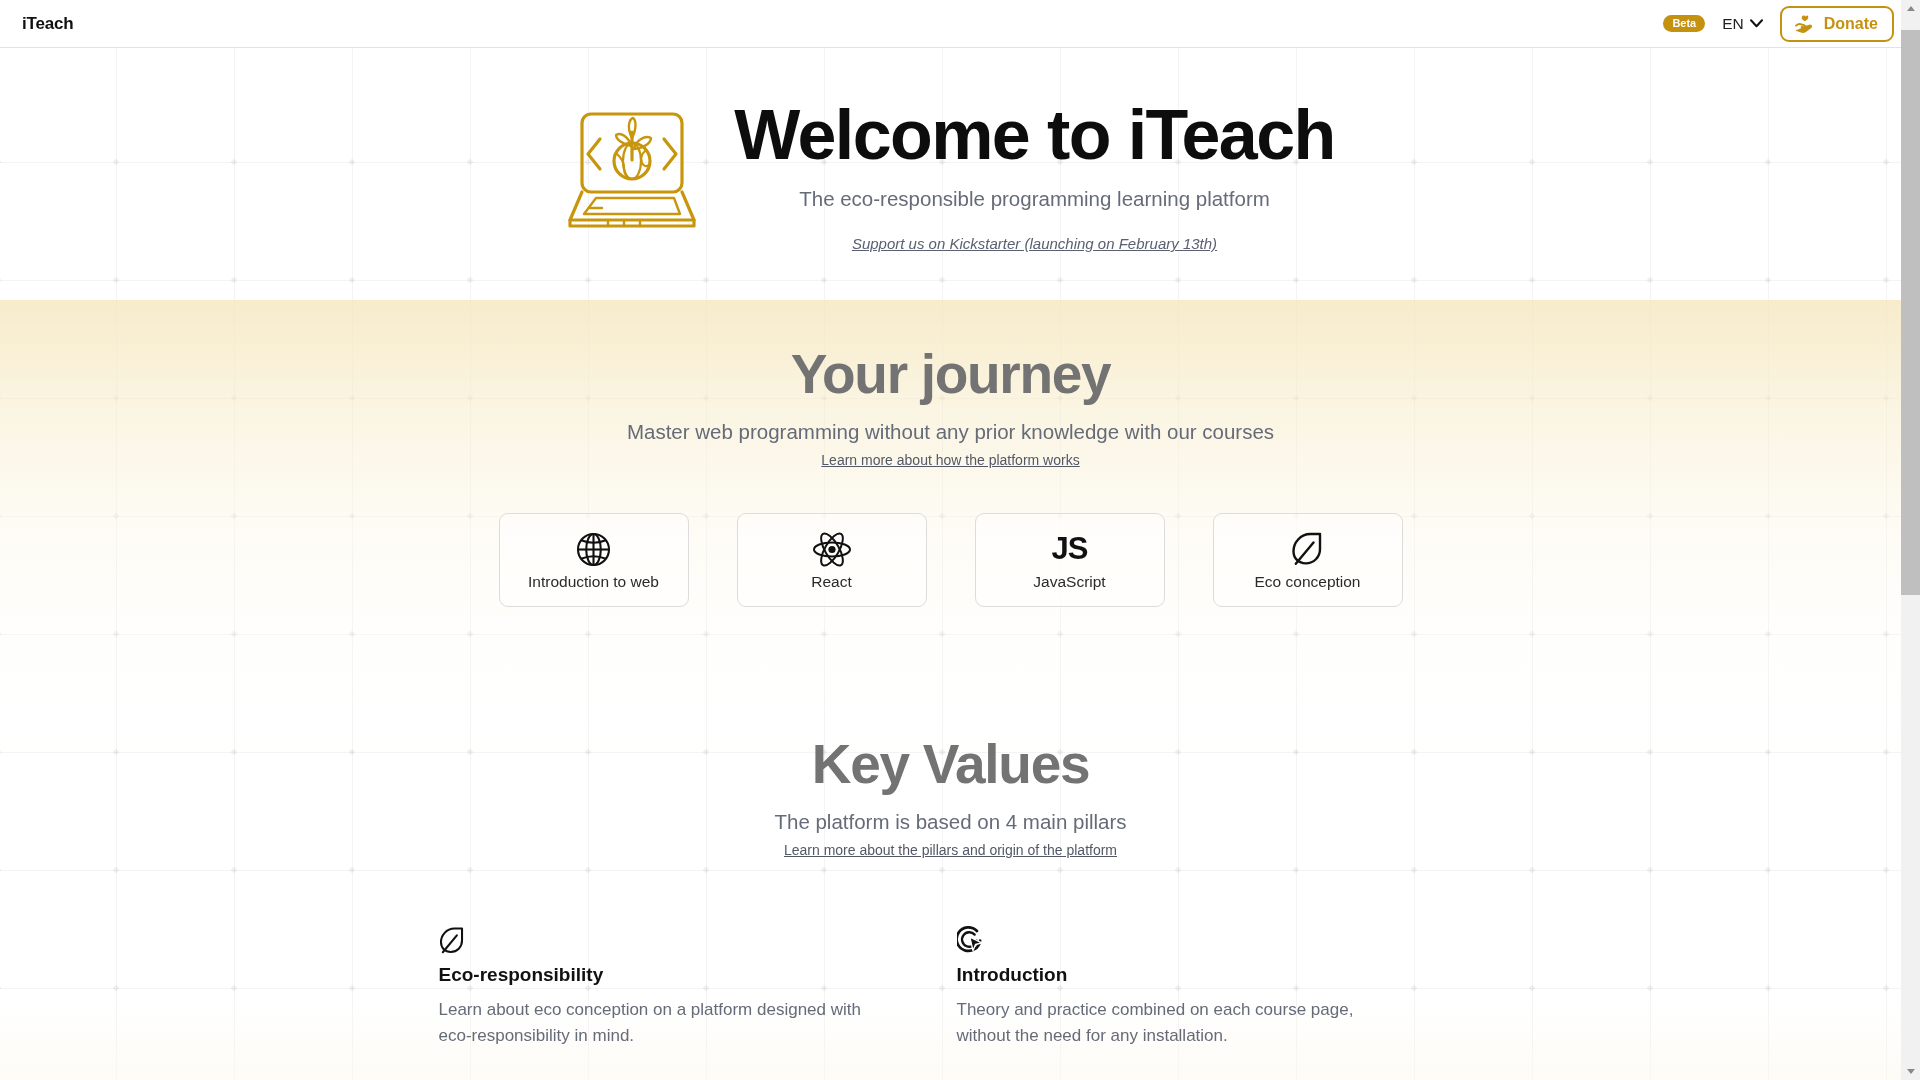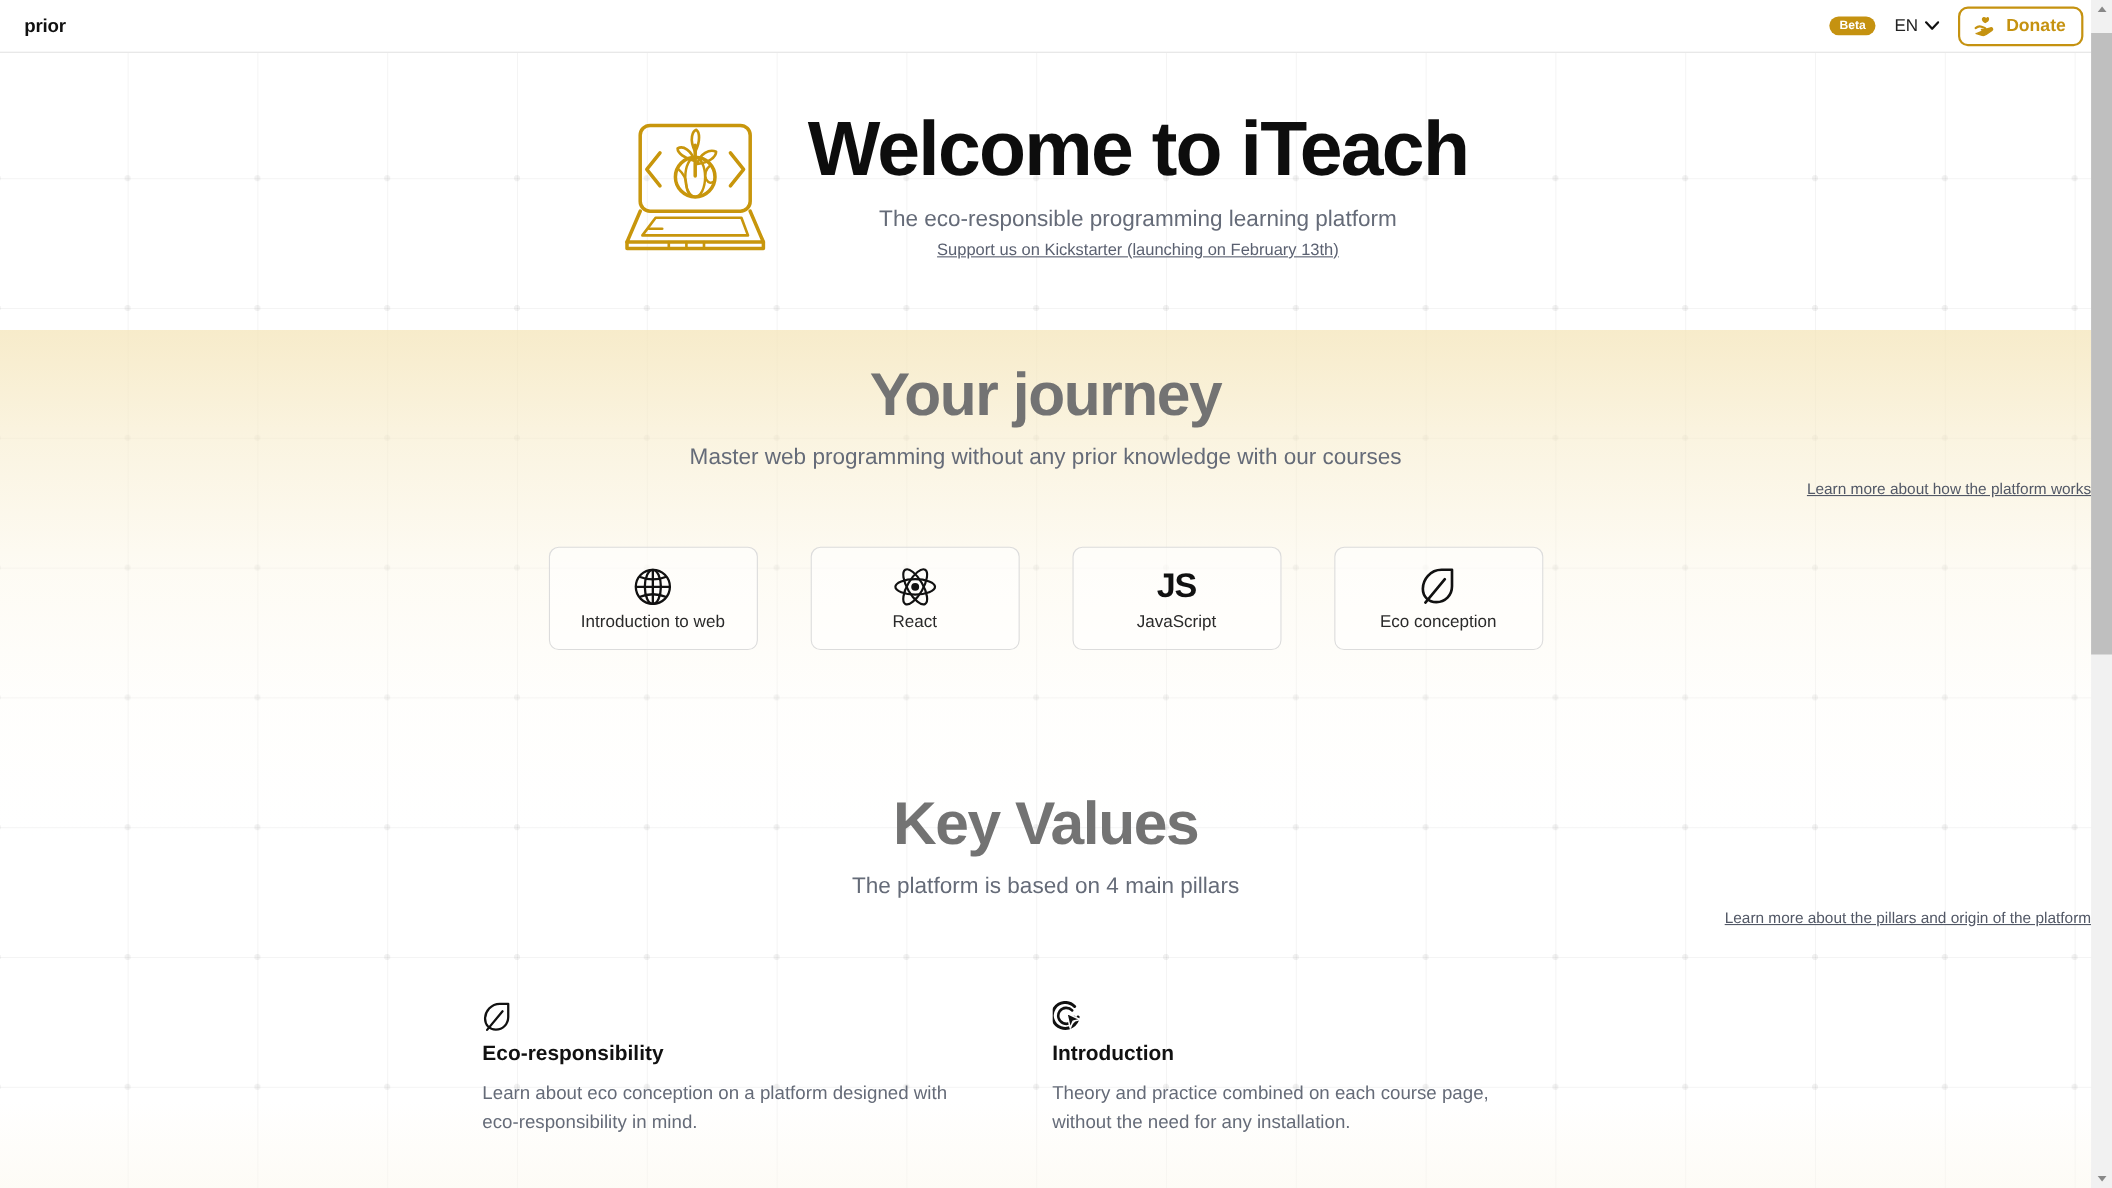--- a/index.html
+++ b/index.html
@@ -118,36 +118,36 @@
   #hero-text { padding-top:2px; }
   #hero-title {
     font-size:70px; font-weight:bold; letter-spacing:-1.6px;
     line-height:1.0; color:#0d0d0d; white-space:nowrap;
   }
   #hero-sub {
     margin-top:17px; font-size:20.5px; color:#656b78;
     text-align:center; white-space:nowrap;
   }
   #hero-link {
-    display:block; margin-top:8px; text-align:center;
-    font-size:15px; color:#5a6070;
+    display:block; margin-top:24px; text-align:center;
+    font-size:15px; font-style:italic; color:#5a6070;
     text-decoration:underline; cursor:pointer; white-space:nowrap;
   }
 
   
   .sec-title {
     text-align:center; font-size:55px; font-weight:bold;
     letter-spacing:-1.3px; color:#737373;
   }
   .sec-sub {
     text-align:center; margin-top:14px;
     font-size:20.5px; color:#656b78;
   }
   .sec-link {
-    display:block; text-align:right; margin-top:8px;
+    display:block; text-align:center; margin-top:8px;
     font-size:14px; color:#525866; text-decoration:underline; cursor:pointer;
   }
 
   
   #journey { padding-top:90px; }
   #course-cards {
     display:flex; justify-content:center; gap:48px;
     margin-top:45px;
   }
   .course-card {
@@ -183,21 +183,21 @@
 <body>
 
 <div id="bg-layer">
   <div id="bg-grid"></div>
   <div id="bg-dots"></div>
   <div id="bg-wash"></div>
   <div id="bg-wash-2"></div>
 </div>
 
 <header id="header">
-  <div id="brand">prior</div>
+  <div id="brand">iTeach</div>
 
 
   <div id="header-right">
     <span id="beta-badge">Beta</span>
 
     <div id="lang-switch">
       <span>EN</span>
       <svg width="13" height="9" viewBox="0 0 13 9">
         <path d="M1 1.3 L6.5 7.2 L12 1.3" fill="none" stroke="#111" stroke-width="2" stroke-linecap="round" stroke-linejoin="round"></path>
       </svg>

